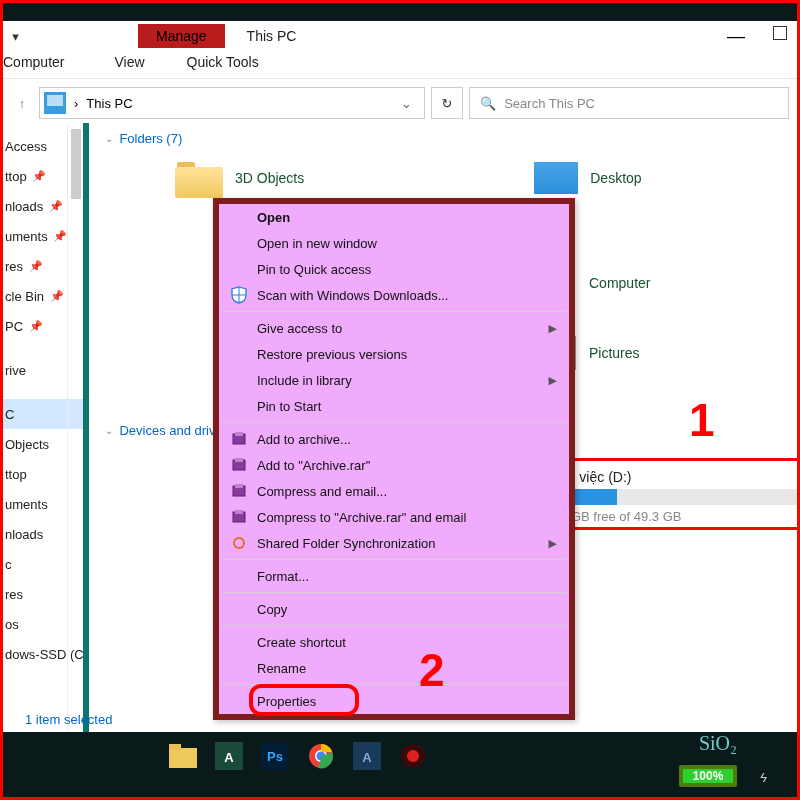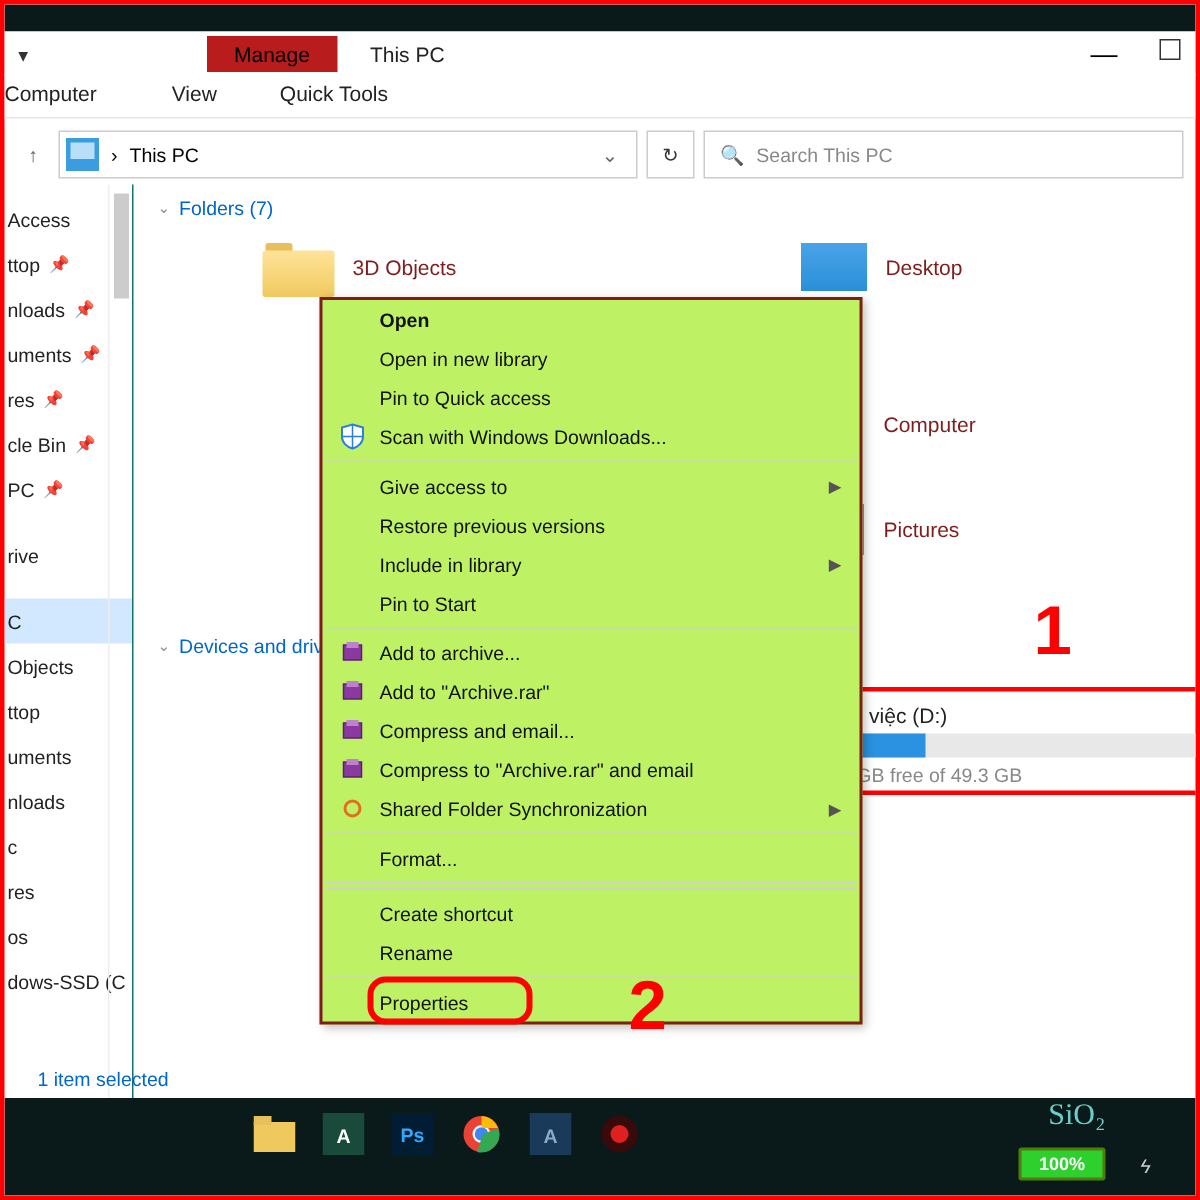--- a/index.html
+++ b/index.html
@@ -22,66 +22,66 @@
 .addrbar { position: absolute; top: 80px; left: 0; right: 0; height: 40px; display: flex; align-items: center; padding: 5px 8px; gap: 6px; }
 .navbtn { width: 22px; height: 22px; display: flex; align-items: center; justify-content: center; color: #666; }
 .addrbox { flex: 1; height: 32px; border: 1px solid #ccc; display: flex; align-items: center; padding: 0 4px; gap: 8px; }
 .addrbox .pcicon { width: 22px; height: 22px; background: #3a9de0; position: relative; }
 .addrbox .pcicon::before { content: ''; position: absolute; inset: 3px 3px 8px 3px; background: #b8dff7; }
 .addr-caret { margin-left: auto; color: #666; padding: 0 8px; }
 .refresh { width: 32px; height: 32px; border: 1px solid #ccc; display: flex; align-items: center; justify-content: center; color: #333; }
 .searchbox { width: 320px; height: 32px; border: 1px solid #ccc; display: flex; align-items: center; padding: 0 10px; color: #888; gap: 8px; }
 
 .body-area { position: absolute; top: 120px; left: 0; right: 0; bottom: 65px; display: flex; }
-.sidebar { width: 86px; border-right: 1px solid #0f766e; overflow: hidden; padding-top: 8px; position: relative; }
+.sidebar { width: 86px; border-right: 6px solid #0f766e; overflow: hidden; padding-top: 8px; position: relative; }
 .sb-scroll { position: absolute; top: 0; right: 0; width: 16px; height: 100%; border-left: 1px solid #eee; }
 .sb-thumb { position: absolute; top: 6px; left: 3px; width: 10px; height: 70px; background: #ccc; }
 .sb-item { height: 30px; padding-left: 2px; display: flex; align-items: center; font-size: 13px; color: #222; gap: 6px; overflow: hidden; white-space: nowrap; }
 .sb-item.sel { background: #d1e8ff; }
 .pin { color: #888; font-size: 11px; }
 
 .content { flex: 1; position: relative; padding: 8px 0 0 16px; }
 .group-header { color: #0066cc; font-size: 13px; display: flex; align-items: center; gap: 6px; margin-bottom: 12px; }
 .chev { color: #888; font-size: 10px; }
 .folder-grid { display: flex; gap: 230px; margin-left: 70px; }
 .folder-item { display: flex; align-items: center; gap: 12px; }
 .folder-icon { width: 48px; height: 40px; position: relative; }
 .folder-icon::before { content: ''; position: absolute; top: 4px; left: 2px; width: 18px; height: 8px; background: #e8bf5a; border-radius: 2px 2px 0 0; }
 .folder-icon::after { content: ''; position: absolute; top: 9px; left: 0; right: 0; bottom: 0; background: linear-gradient(#ffe39a, #f0c95e); border-radius: 2px; }
-.fname { font-size: 14px; color: #7f1d1d; }
+.fname { font-size: 14px; color: #14532d; }
 
 .right-items { position: absolute; left: 440px; top: 45px; }
 .ritem { display: flex; align-items: center; gap: 12px; height: 70px; }
 .ricon { width: 48px; height: 40px; display: flex; align-items: center; justify-content: center; }
 .ricon-desktop { background: linear-gradient(#4aa3e8, #2a8fd8); width: 44px; height: 32px; }
 .ricon-dl { color: #1a92e8; font-size: 40px; font-weight: bold; }
 .ricon-pic { width: 46px; height: 34px; background: linear-gradient(#7ec8ef 50%, #d4b48c 50%); border: 1px solid #999; }
 
 .drive-highlight { position: absolute; left: 438px; top: 335px; width: 330px; height: 72px; border: 3px solid #ff0000; border-radius: 12px; padding: 8px 12px; }
 .drive-name { font-size: 14px; color: #222; margin-bottom: 4px; }
 .drive-bar { height: 16px; background: #e8e8e8; position: relative; margin-bottom: 4px; }
 .drive-fill { height: 100%; background: #2a92e0; }
 .drive-free { font-size: 13px; color: #888; }
 
 .num-annot { position: absolute; color: #ff0000; font-size: 46px; font-weight: bold; font-family: Arial; }
 
-.ctxmenu { position: absolute; top: 195px; left: 210px; width: 362px; background: #bef264; border: 2px solid #7f1d1d; box-shadow: 2px 2px 6px rgba(0,0,0,0.25); z-index: 100; }
+.ctxmenu { position: absolute; top: 195px; left: 210px; width: 362px; background: #f0abfc; border: 6px solid #7f1d1d; box-shadow: 2px 2px 6px rgba(0,0,0,0.25); z-index: 100; }
 .ctxitem { height: 26px; display: flex; align-items: center; padding: 0 12px 0 8px; font-size: 13px; color: #111; }
 .ctxitem.bold { font-weight: 700; }
 .ctxicon { width: 24px; height: 20px; margin-right: 6px; display: flex; align-items: center; justify-content: center; }
 .ctxsep { height: 1px; background: #d0d0d0; margin: 3px 2px; }
 .ctxarrow { margin-left: auto; color: #555; font-size: 11px; }
 .ctxitem.props { position: relative; }
 .props-ring { position: absolute; top: -4px; left: 30px; width: 110px; height: 32px; border: 4px solid #ff0000; border-radius: 12px; pointer-events: none; }
 
 .statusbar { position: absolute; bottom: 65px; left: 16px; height: 26px; display: flex; align-items: center; padding-left: 6px; color: #0066cc; font-size: 13px; }
 
 .taskbar { position: absolute; bottom: 18px; left: 0; right: 0; height: 47px; display: flex; align-items: center; padding-left: 160px; gap: 6px; z-index: 2; }
 .tbicon { width: 40px; height: 40px; display: flex; align-items: center; justify-content: center; }
-.battery { position: absolute; right: 60px; bottom: 10px; width: 58px; height: 22px; border: 2px solid #4d7c0f; background: #2ed02e; color: #fff; font-size: 12px; display: flex; align-items: center; justify-content: center; font-weight: bold; border-radius: 2px; z-index: 3; }
+.battery { position: absolute; right: 60px; bottom: 10px; width: 58px; height: 22px; border: 4px solid #4d7c0f; background: #2ed02e; color: #fff; font-size: 12px; display: flex; align-items: center; justify-content: center; font-weight: bold; border-radius: 2px; z-index: 3; }
 .sio2 { position: absolute; right: 60px; bottom: 42px; color: #6acfc8; font-size: 20px; font-family: serif; z-index: 1; }
 
 svg { display: block; }
 </style>
 </head>
 <body>
 
 <div class="dark-bg dark-top"></div>
 <div class="dark-bg dark-bottom"></div>
 
@@ -229,21 +229,21 @@
   </div>
 </div>
 
 <div class="ctxmenu">
   <div class="ctxitem bold">
       <div class="ctxicon"></div>
       <span>Open</span>
     </div>
   <div class="ctxitem">
       <div class="ctxicon"></div>
-      <span>Open in new library</span>
+      <span>Open in new window</span>
     </div>
   <div class="ctxitem">
       <div class="ctxicon"></div>
       <span>Pin to Quick access</span>
     </div>
   <div class="ctxitem">
     <div class="ctxicon">
       <svg width="18" height="18" viewBox="0 0 18 18">
           <path d="M9 1 L16 3 V9 C16 13 13 16 9 17 C5 16 2 13 2 9 V3 Z" fill="#fff" stroke="#2a7de1" stroke-width="1.3"></path>
           <path d="M9 1 V17 M2 9 H16" stroke="#2a7de1" stroke-width="1"></path>
@@ -315,20 +315,24 @@
       </div>
       <span>Shared Folder Synchronization</span>
       <span class="ctxarrow">▶</span>
     </div>
   <div class="ctxsep"></div>
   <div class="ctxitem">
       <div class="ctxicon"></div>
       <span>Format...</span>
     </div>
   <div class="ctxsep"></div>
+  <div class="ctxitem">
+      <div class="ctxicon"></div>
+      <span>Copy</span>
+    </div>
   <div class="ctxsep"></div>
   <div class="ctxitem">
       <div class="ctxicon"></div>
       <span>Create shortcut</span>
     </div>
   <div class="ctxitem">
       <div class="ctxicon"></div>
       <span>Rename</span>
     </div>
   <div class="ctxsep"></div>

